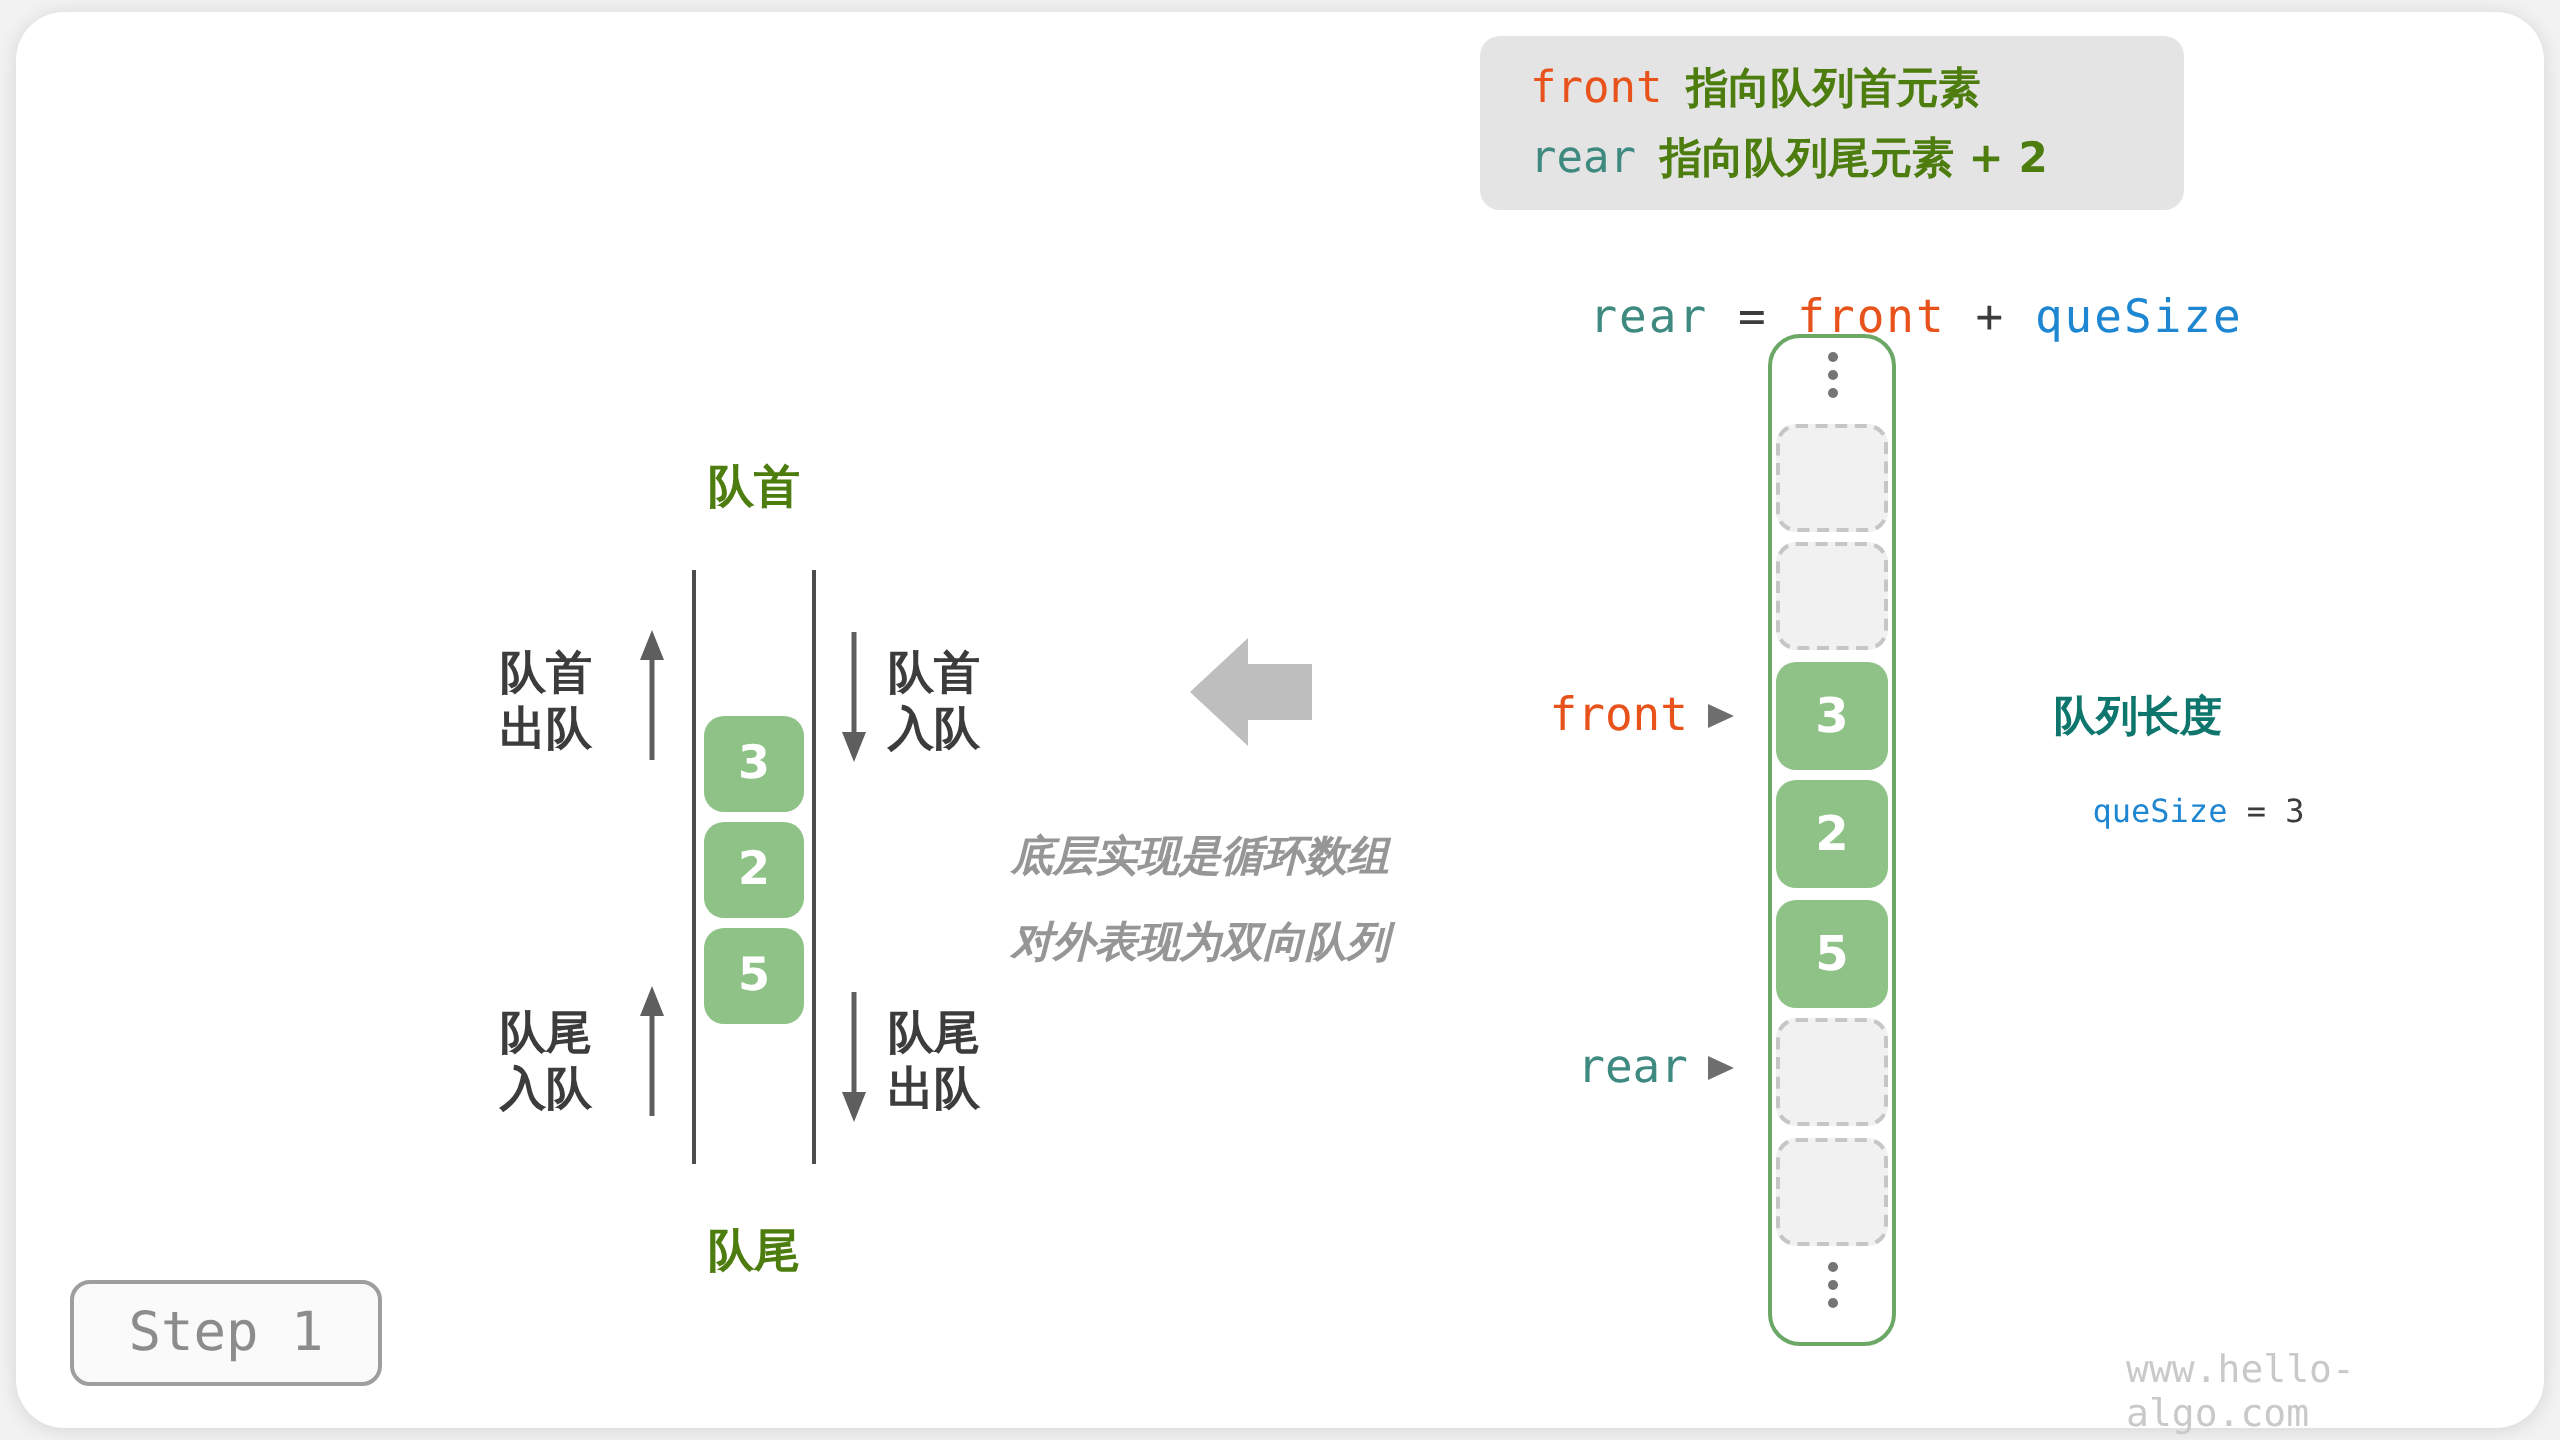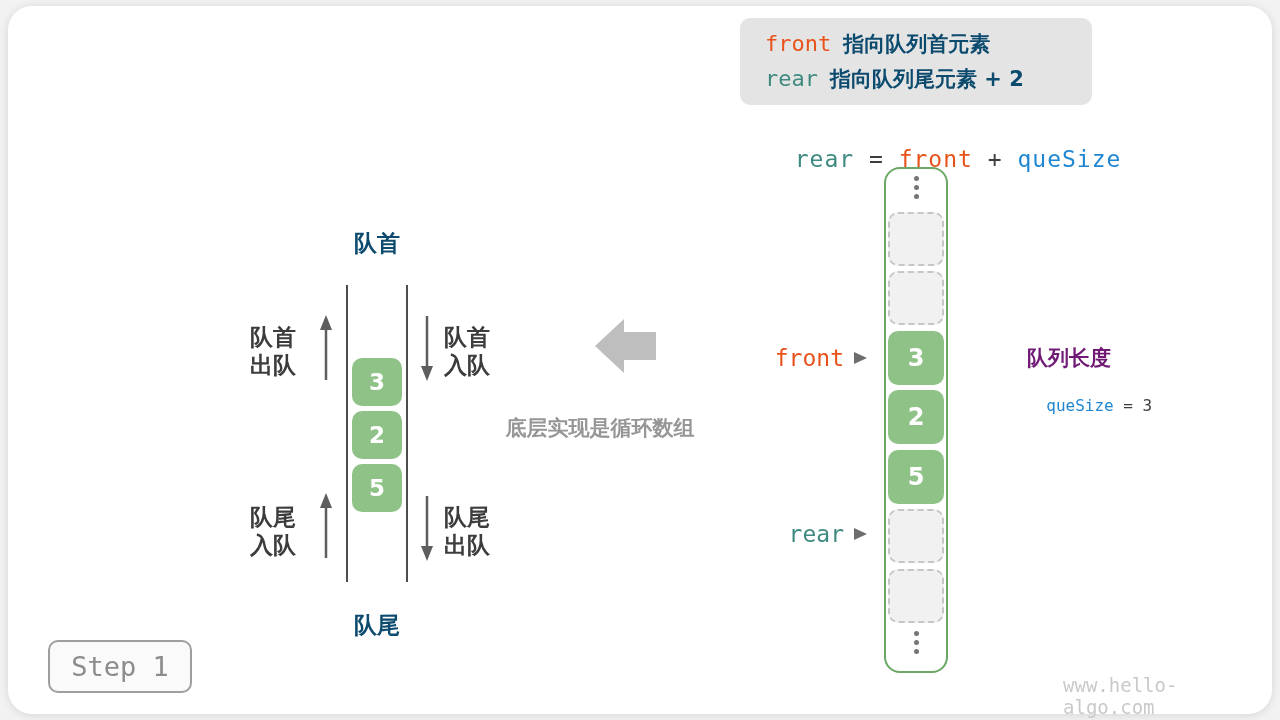--- a/index.html
+++ b/index.html
@@ -13,21 +13,21 @@
   .card {
     position: absolute;
     left: 8px; top: 6px;
     width: 1264px; height: 708px;
     background: #ffffff;
     border-radius: 24px;
     box-shadow: 0 1px 10px rgba(0,0,0,0.12);
   }
   .abs { position: absolute; }
   .code { font-family: "DejaVu Sans Mono", "Liberation Mono", monospace; font-weight: normal; }
-  .zh-bold { font-weight: bold; color: #0c4a6e; }
+  .zh-bold { font-weight: bold; color: #4d7c0f; }
 
   
   .info-box {
     left: 740px; top: 18px;
     width: 352px; height: 87px;
     background: #e4e4e4;
     border-radius: 10px;
     display: flex; flex-direction: column; justify-content: center;
     padding-left: 25px; gap: 7px;
     font-size: 21px;
@@ -56,21 +56,21 @@
   }
   .action-label {
     width: 64px; font-size: 23px; font-weight: bold; color: #3c3c3c;
     line-height: 28px; text-align: left;
   }
 
   
   .center-note {
     left: 486px; top: 407px; width: 228px;
     text-align: center; font-size: 21px; font-weight: bold;
-    color: #969696; line-height: 43px;
+    color: #969696; line-height: 43px; font-style: italic;
   }
 
   
   .array-frame {
     left: 884px; top: 167px; width: 64px; height: 506px;
     border: 2px solid #6ba865; border-radius: 16px; background: #ffffff;
   }
   .dots { left: 884px; width: 64px; display: flex; flex-direction: column; align-items: center; gap: 4px; }
   .dot { width: 5px; height: 5px; border-radius: 50%; background: #757575; }
   .a-cell {
@@ -81,26 +81,26 @@
   .a-cell.filled { background: #8fc287; color: #ffffff; font-size: 24px; font-weight: 600; }
 
   .ptr-label { left: 758px; width: 86px; text-align: right; font-size: 23px; }
   .ptr-arrow {
     width: 0; height: 0;
     border-left: 13px solid #6e6e6e;
     border-top: 6px solid transparent;
     border-bottom: 6px solid transparent;
   }
 
-  .len-caption { left: 1027px; top: 344px; font-size: 21px; font-weight: bold; color: #701a75; }
+  .len-caption { left: 1027px; top: 344px; font-size: 21px; font-weight: bold; color: #0f766e; }
   .len-value   { left: 1027px; top: 377px; font-size: 16px; white-space: pre; }
 
   
   .step-box {
-    left: 48px; top: 640px; width: 144px; height: 53px;
+    left: 35px; top: 640px; width: 156px; height: 53px;
     background: #fafafa; border: 2px solid #9e9e9e; border-radius: 10px;
     display: flex; align-items: center; justify-content: center;
     font-size: 27px; color: #8c8c8c;
   }
 
   .watermark {
     left: 1063px; top: 674px; width: 177px; 
     font-family: "DejaVu Sans Mono", "Liberation Mono", monospace;
     font-size: 19px; color: #c9c9c9;
   }
@@ -174,20 +174,21 @@
   <div>出队</div>
 </div>
 
 <div class="abs q-bottom-label zh-bold">队尾</div>
 
 <svg class="abs" style="left:595px; top:317px;" width="62" height="58">
   <polygon points="0,29 29,2 29,15 61,15 61,43 29,43 29,56" fill="#bebebe"></polygon>
 </svg>
 <div class="abs center-note">
   <div>底层实现是循环数组</div>
+  <div>对外表现为双向队列</div>
 </div>
 
 <div class="abs array-frame"></div>
 
 <div class="abs dots" style="top:176px">
   <span class="dot"></span>
     <span class="dot"></span>
     <span class="dot"></span>
 </div>
 

